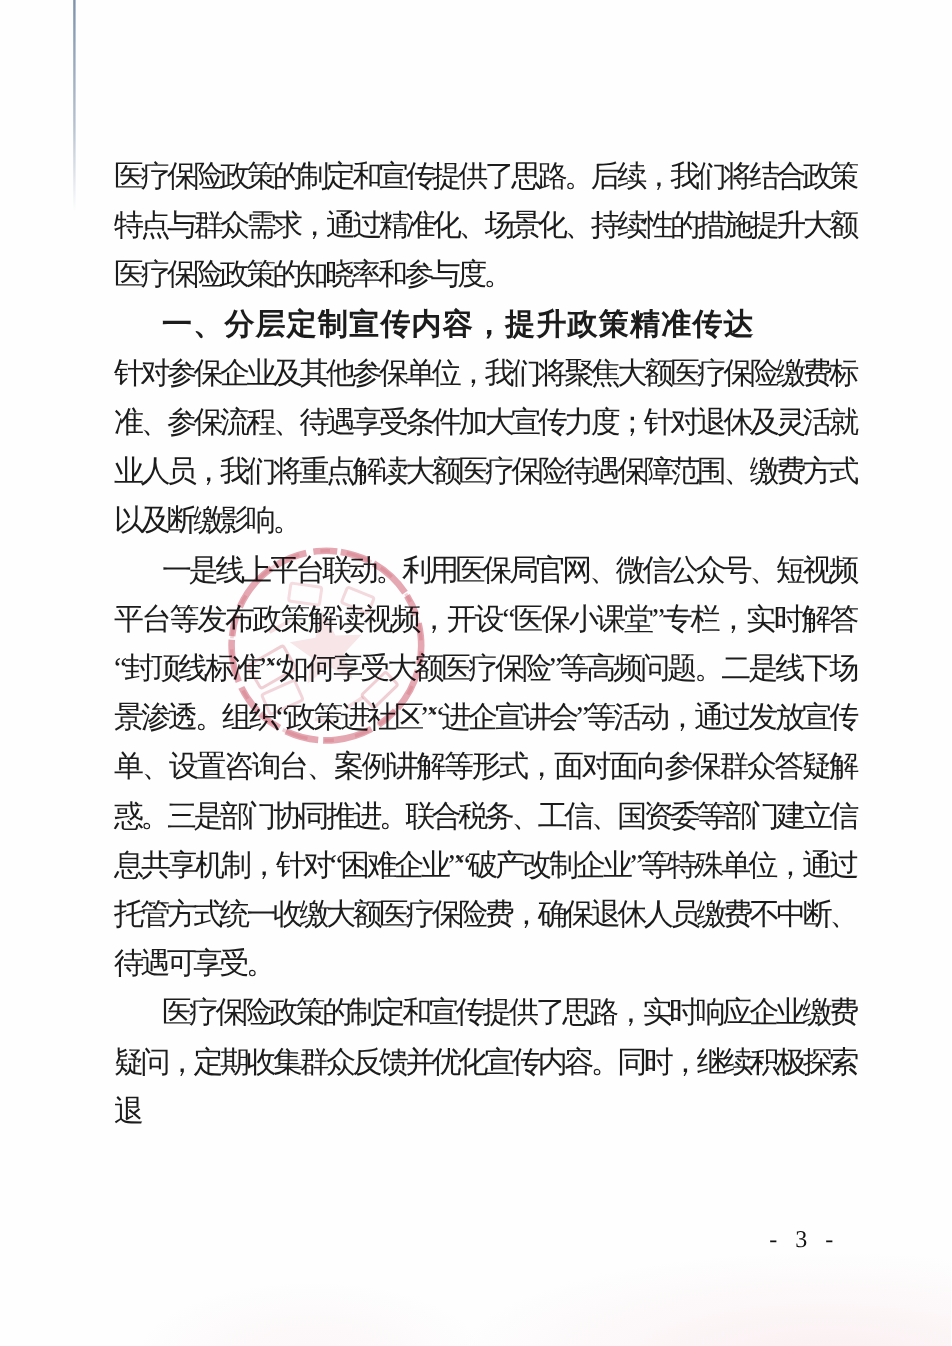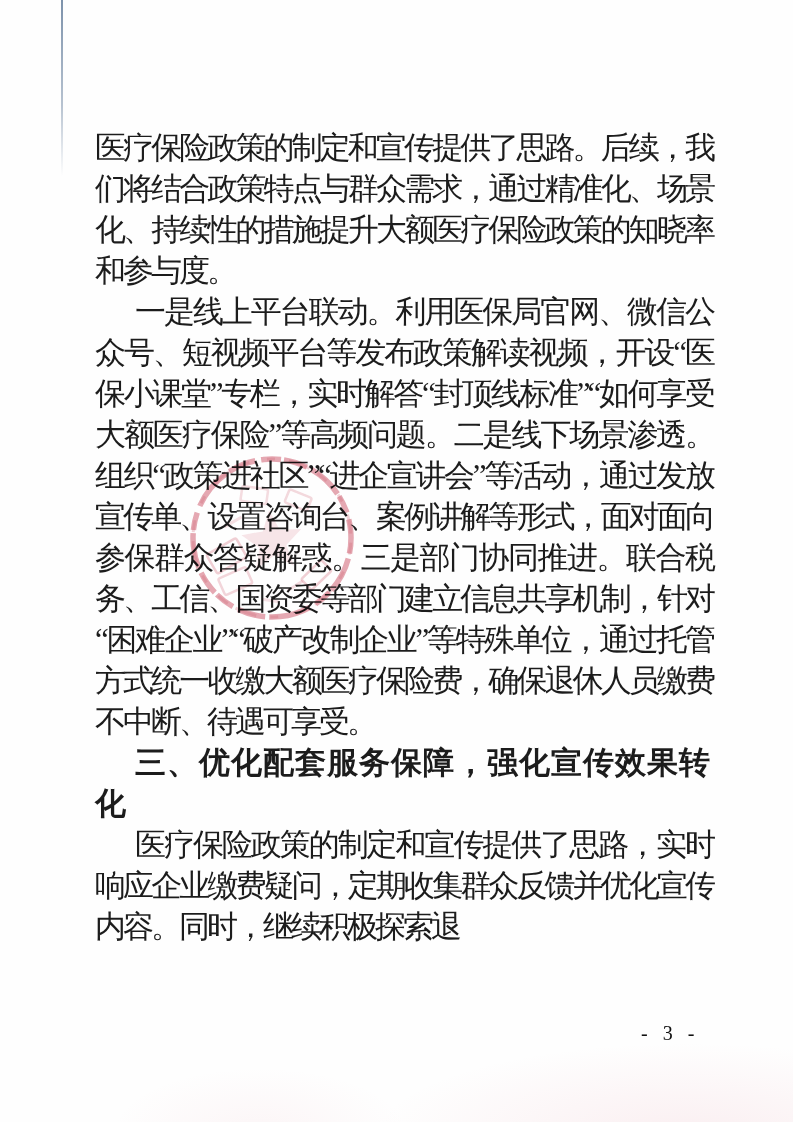--- a/index.html
+++ b/index.html
@@ -29,21 +29,21 @@
     background:radial-gradient(ellipse at 75% 115%,rgba(224,130,148,.12),rgba(224,130,148,0) 70%);
     pointer-events:none;
   }
   .smudge-bl{
     position:absolute;left:110px;bottom:0;width:300px;height:55px;
     background:radial-gradient(ellipse at 50% 120%,rgba(224,130,148,.07),rgba(224,130,148,0) 70%);
     pointer-events:none;
   }
   .doc-body{
     position:absolute;left:95px;top:127px;width:618px;
-    font-size:31px;line-height:41px;letter-spacing:-3px;
+    font-size:25px;line-height:41px;letter-spacing:-3px;
     text-align:justify;
   }
   .para{margin:0;}
   .para.body{font-family:"Liberation Serif","DejaVu Serif",serif;}
   .para.heading{
     font-family:"Liberation Sans","DejaVu Sans",sans-serif;
     font-weight:bold;
     letter-spacing:1px;
     text-indent:40px;
     text-align:left;
@@ -66,22 +66,23 @@
 </style>
 </head>
 <body>
 
 <div class="page">
 
   <div class="scan-line"></div>
 
   <div class="doc-body">
       <p class="para body">医疗保险政策的制定和宣传提供了思路。后续，我们将结合政策特点与群众需求，通过精准化、场景化、持续性的措施提升大额医疗保险政策的知晓率和参与度。</p>
+      <p class="para heading indent">一、分层定制宣传内容，提升政策精准传达</p>
+      <p class="para body">针对参保企业及其他参保单位，我们将聚焦大额医疗保险缴费标准、参保流程、待遇享受条件加大宣传力度；针对退休及灵活就业人员，我们将重点解读大额医疗保险待遇保障范围、缴费方式以及断缴影响。</p>
       <p class="para body indent">一是线上平台联动。利用医保局官网、微信公众号、短视频平台等发布政策解读视频，开设“医保小课堂”专栏，实时解答“封顶线标准”“如何享受大额医疗保险”等高频问题。二是线下场景渗透。组织“政策进社区”“进企宣讲会”等活动，通过发放宣传单、设置咨询台、案例讲解等形式，面对面向参保群众答疑解惑。三是部门协同推进。联合税务、工信、国资委等部门建立信息共享机制，针对“困难企业”“破产改制企业”等特殊单位，通过托管方式统一收缴大额医疗保险费，确保退休人员缴费不中断、待遇可享受。</p>
-      <p class="para heading indent">三、优化配套服务保障，强化宣传效果转化</p>
       <p class="para body indent">医疗保险政策的制定和宣传提供了思路，实时响应企业缴费疑问，定期收集群众反馈并优化宣传内容。同时，继续积极探索退</p>
     </div>
 
   <svg class="seal" viewBox="0 0 172 172" xmlns="http://www.w3.org/2000/svg">
 
     <circle cx="86" cy="86" r="79" fill="none" stroke="var(--seal)" stroke-width="5.5" stroke-dasharray="24 5 36 3 18 7 42 4 28 6 20 3" opacity="0.55"></circle>
     <circle cx="86" cy="86" r="79" fill="none" stroke="var(--seal)" stroke-width="3" stroke-dasharray="8 14 22 9 12 18" stroke-dashoffset="40" opacity="0.28"></circle>
 
     <polygon points="86,58 94.5,78.5 116,80 99.5,94.5 105,116 86,103.5 67,116 72.5,94.5 56,80 77.5,78.5" fill="var(--seal)" opacity="0.16"></polygon>
 

